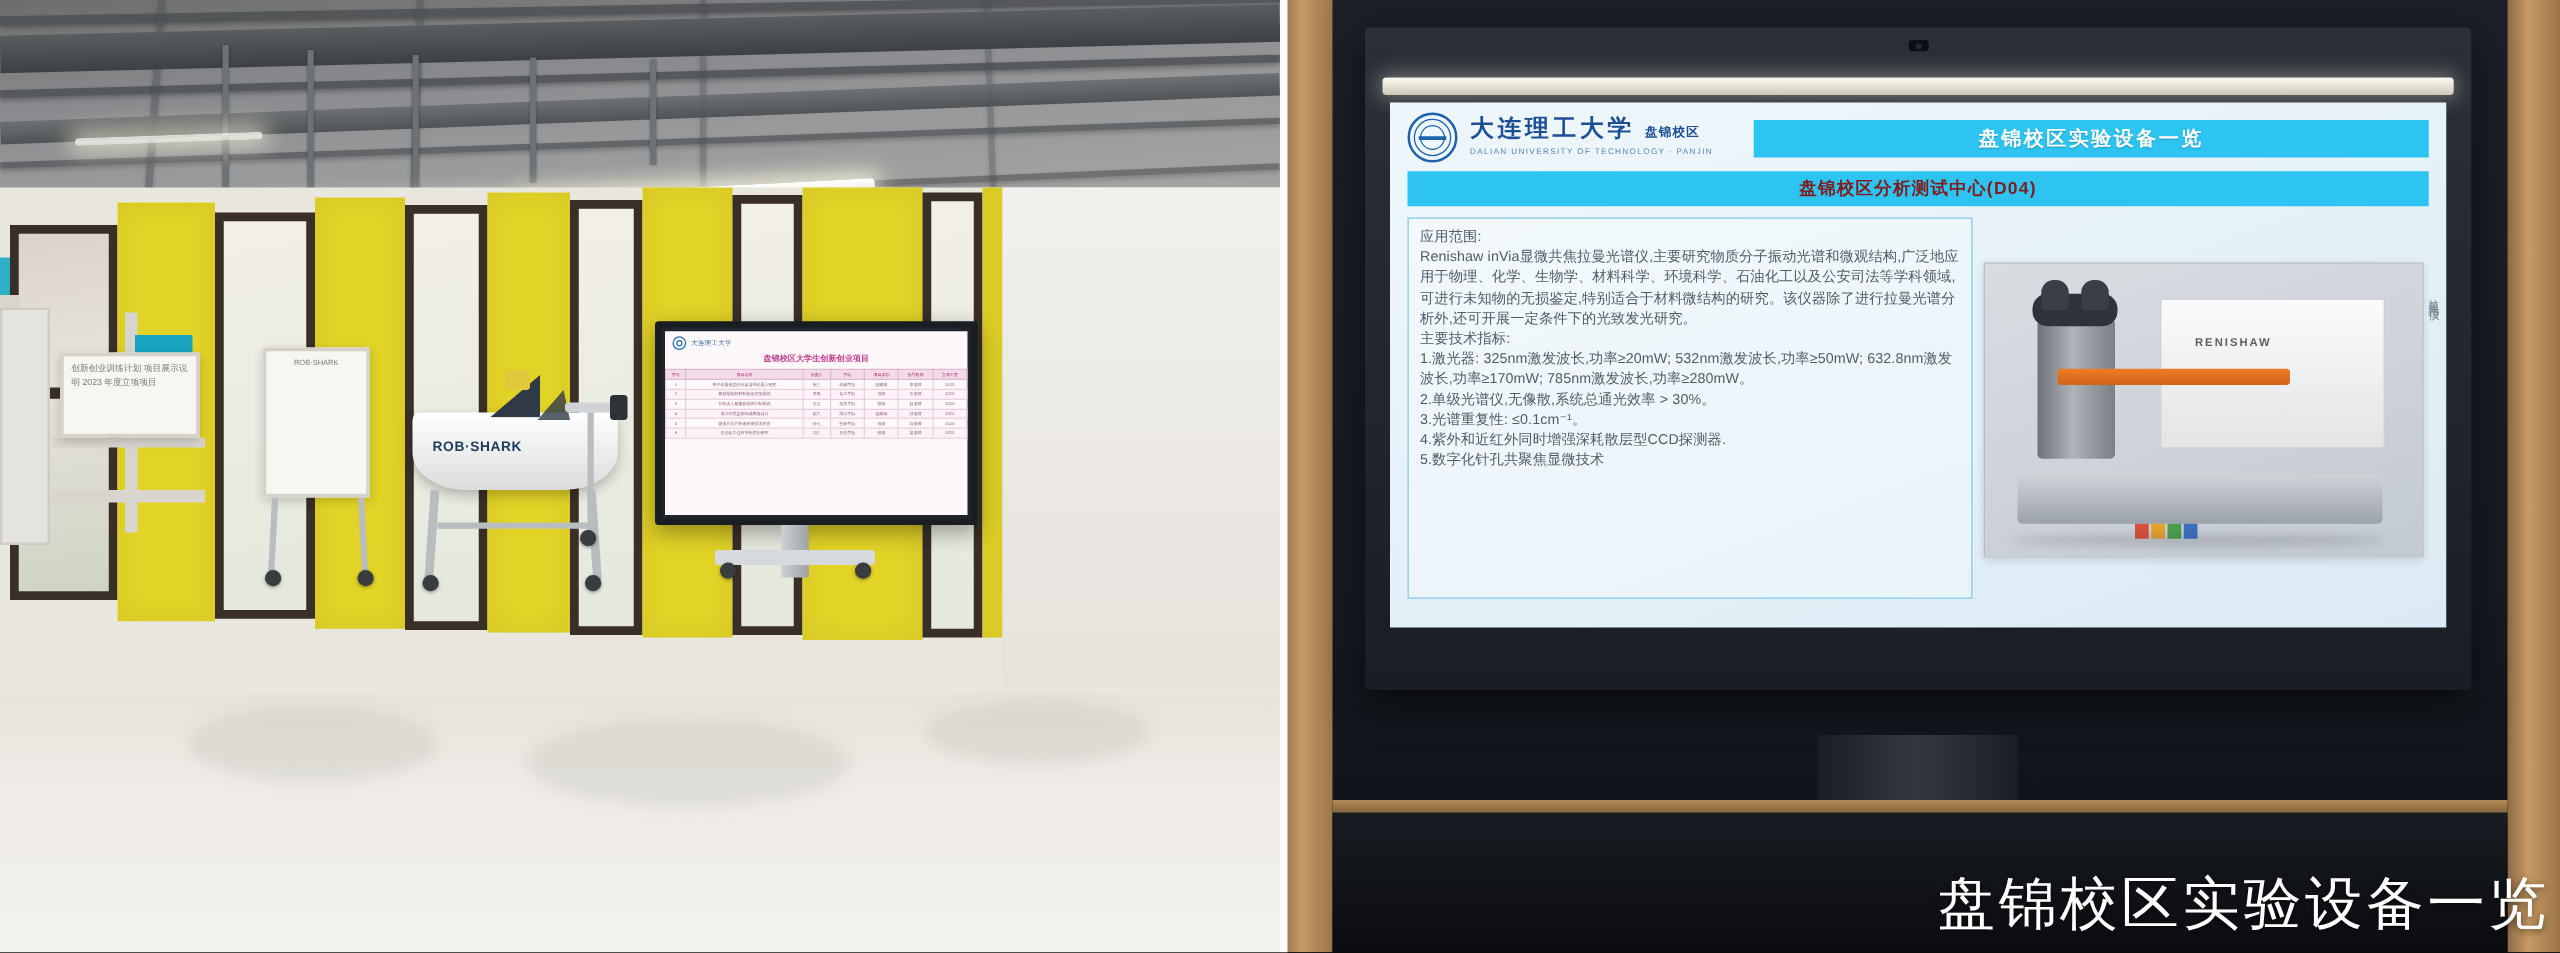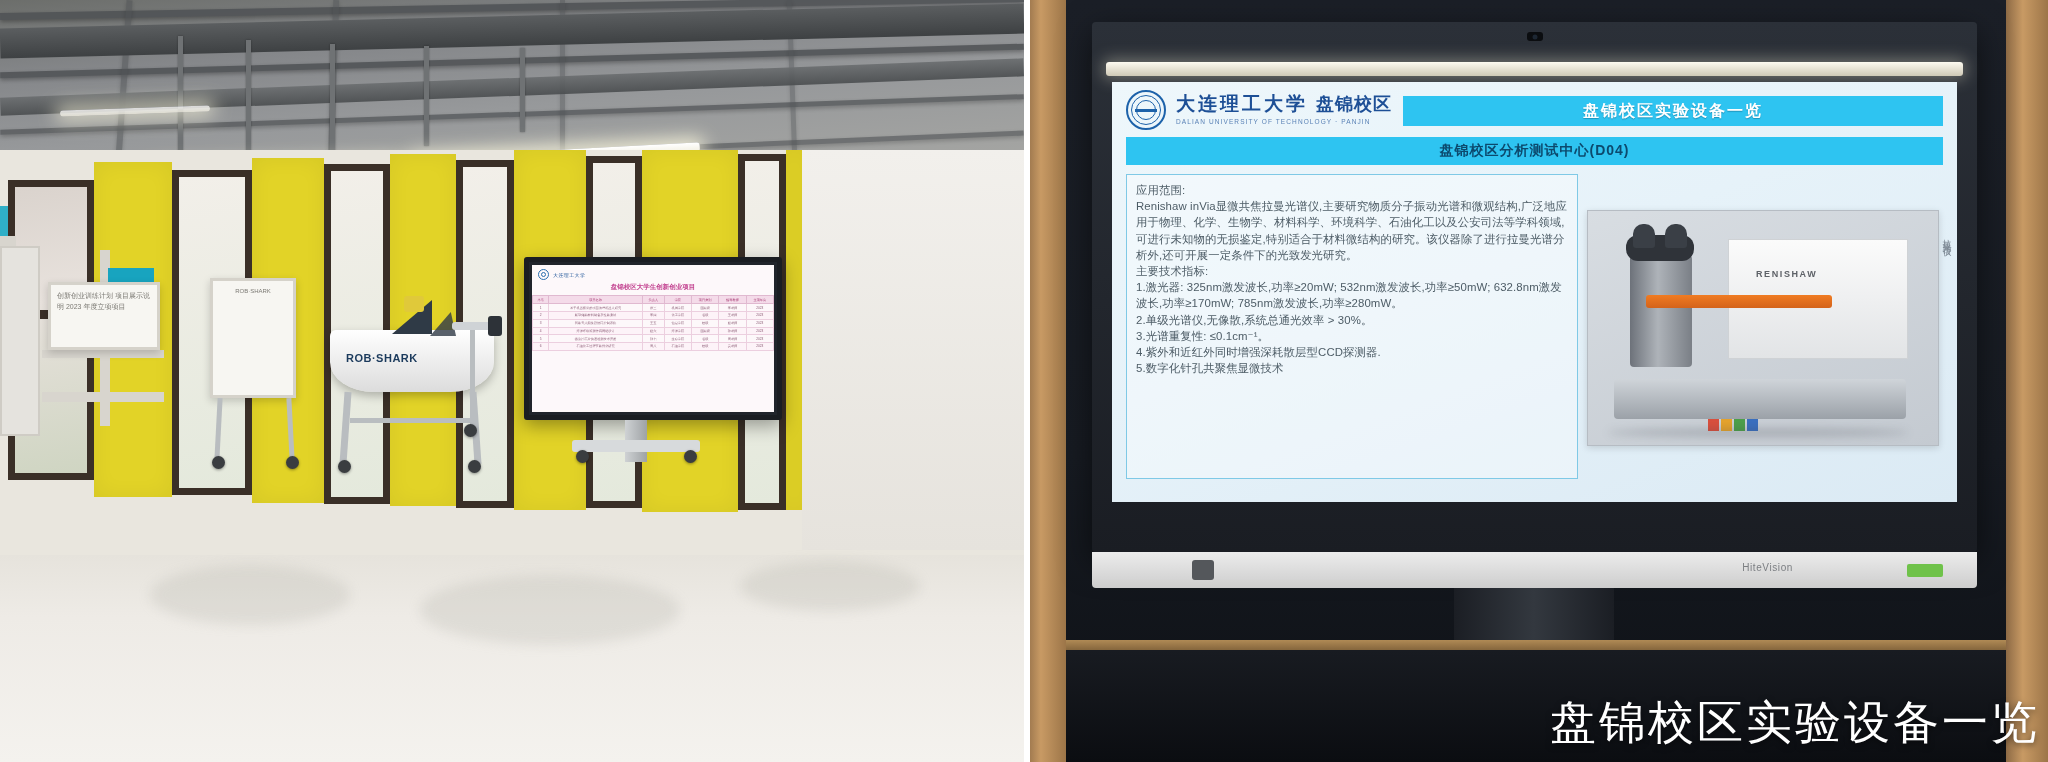--- a/index.html
+++ b/index.html
@@ -192,42 +192,42 @@
   .slide-logo .r3 { inset: 10px; border-width: 1.2px; }
   .slide-logo .bar {
     position: absolute; left: 9px; top: 19px; width: 22px; height: 2.5px;
     background: #1d62aa;
   }
   .univ-block { line-height: 1.1; }
   .univ-cn {
     font-size: 19px; color: #1d4f96; font-weight: bold; letter-spacing: 3px;
     font-family: "Liberation Serif", serif;
   }
-  .univ-cn .sub { font-size: 18px; letter-spacing: 1px; margin-left: 8px; text-align: center; }
+  .univ-cn .sub { font-size: 10px; letter-spacing: 1px; margin-left: 8px; text-align: center; }
   .univ-en { font-size: 6.5px; color: #5a82b6; letter-spacing: 1.1px; margin-top: 3px; }
   .title-banner {
     position: absolute; right: 14px; top: 14px; width: 540px; height: 30px;
     background: #2ec4f1; display: flex; align-items: center; justify-content: center;
   }
   .title-banner span {
     color: #fff; font-weight: bold; font-size: 16px; letter-spacing: 2px;
     text-shadow: 0 1px 1px rgba(0,60,90,.35);
   }
   .subrow { position: absolute; left: 14px; top: 55px; right: 14px; height: 28px; display: flex; gap: 7px; }
   .sub-left {
     width: 228px; background: #2ec4f1; display: flex; align-items: center; justify-content: center;
   }
   .sub-left span {
     color: #fff; font-weight: bold; font-size: 14px; letter-spacing: 1px;
     border-bottom: 1.5px solid #fff; padding-bottom: 1px;
   }
   .sub-right {
     flex: 1; background: #2ec4f1; display: flex; align-items: center; justify-content: center;
   }
-  .sub-right span { color: #0c4a6e; font-weight: bold; font-size: 14px; letter-spacing: 1px; }
+  .sub-right span { color: #7f1d1d; font-weight: bold; font-size: 14px; letter-spacing: 1px; }
   .body-box {
     position: absolute; left: 14px; top: 92px; width: 452px; height: 305px;
     border: 1.4px solid #7fc9e6; background: rgba(255,255,255,.35);
     padding: 7px 9px; overflow: hidden;
   }
   .body-box p {
     font-size: 11.4px; line-height: 1.42; color: #4d5c66; letter-spacing: .1px;
     margin: 0;
   }
   .photo-card {
@@ -558,24 +558,19 @@
               <i style="background:#4c9f4a"></i>
               <i style="background:#3a6fbf"></i>
           </div>
           <div class="instr-shadow"></div>
         </div>
 
         <div class="side-strip">拉曼光谱仪</div>
       </div>
     </div>
 
-    <div class="board-chin">
-      <div class="chin-knob"></div>
-      <div class="chin-brand">HiteVision</div>
-      <div class="chin-btn"></div>
-    </div>
     <div class="board-stand"></div>
     <div class="wood-rail"></div>
     <div class="cabinet-dark"></div>
 
     <div class="caption caption-right">盘锦校区实验设备一览</div>
   </div>
 </div>
 
 </body></html>

